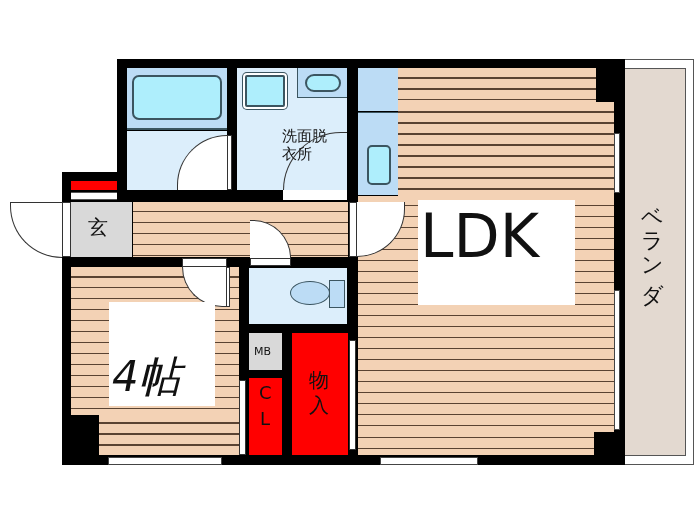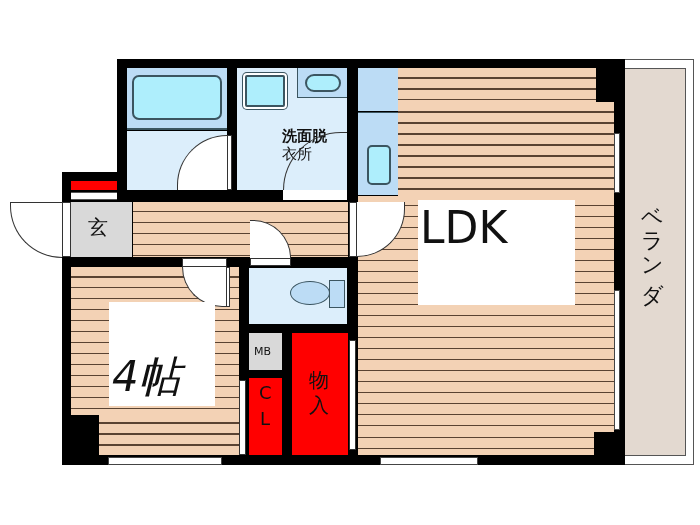--- a/index.html
+++ b/index.html
@@ -39,38 +39,38 @@
   <div class="abs floor" style="left:398px;top:68px;width:198px;height:38px;"></div>
   <div class="abs floor" style="left:398px;top:102px;width:216px;height:330px;"></div>
   <div class="abs floor" style="left:358px;top:196px;width:256px;height:236px;"></div>
   <div class="abs floor" style="left:358px;top:428px;width:236px;height:27px;"></div>
 
   <div class="abs wet2" style="left:358px;top:68px;width:40px;height:43px;"></div>
   <div class="abs wet2" style="left:358px;top:112px;width:40px;height:83px;border-top:1px solid #3b5560;"></div>
   <div class="abs fixture" style="left:367px;top:145px;width:24px;height:40px;border-radius:5px;"></div>
 
   <div class="abs label-box" style="left:418px;top:200px;width:157px;height:105px;"></div>
-  <div class="abs txt" style="left:420px;top:206px;font-size:44px;">LDK</div>
+  <div class="abs txt" style="left:420px;top:206px;font-size:60px;">LDK</div>
 
   <div class="abs win" style="left:614px;top:133px;width:6px;height:60px;"></div>
   <div class="abs win" style="left:614px;top:290px;width:6px;height:140px;"></div>
 
   <div class="abs win" style="left:380px;top:457px;width:98px;height:8px;"></div>
 
   <div class="abs wet2" style="left:127px;top:68px;width:100px;height:62px;border-bottom:2px solid #3b5560;"></div>
   <div class="abs fixture" style="left:132px;top:75px;width:90px;height:45px;border-radius:7px;"></div>
   <div class="abs wet" style="left:127px;top:131px;width:100px;height:59px;"></div>
   <div class="abs door-arc" style="left:177px;top:135px;width:50px;height:55px;border-radius:55px 0 0 0;border-right:none;border-bottom:none;"></div>
   <div class="abs" style="left:227px;top:135px;width:5px;height:55px;background:#fff;border:1px solid #333;"></div>
 
   <div class="abs wet" style="left:237px;top:68px;width:110px;height:122px;"></div>
   <div class="abs wet2" style="left:297px;top:68px;width:50px;height:30px;border-left:1px solid #3b5560;border-bottom:1px solid #3b5560;"></div>
   <div class="abs fixture" style="left:305px;top:74px;width:36px;height:18px;border-radius:9px;"></div>
   <div class="abs fixture-sq" style="left:245px;top:75px;width:40px;height:32px;"></div>
-  <div class="abs txt" style="left:282px;top:129px;font-size:15px;font-weight:bold;">洗面脱</div>
+  <div class="abs txt" style="left:282px;top:129px;font-size:15px;">洗面脱</div>
   <div class="abs txt" style="left:282px;top:147px;font-size:15px;">衣所</div>
   <div class="abs door-arc" style="left:283px;top:132px;width:64px;height:58px;border-radius:64px 0 0 0;border-right:none;border-bottom:none;background:transparent;"></div>
   <div class="abs" style="left:283px;top:190px;width:64px;height:10px;background:#fff;"></div>
 
   <div class="abs red" style="left:71px;top:181px;width:46px;height:9px;"></div>
   <div class="abs" style="left:71px;top:192px;width:46px;height:8px;background:#fff;border-top:1px solid #555;border-bottom:1px solid #555;"></div>
 
   <div class="abs gray" style="left:71px;top:202px;width:61px;height:55px;"></div>
   <div class="abs txt" style="left:88px;top:217px;font-size:20px;">玄</div>
   <div class="abs" style="left:62px;top:202px;width:9px;height:55px;background:#fff;border:1px solid #333;"></div>

